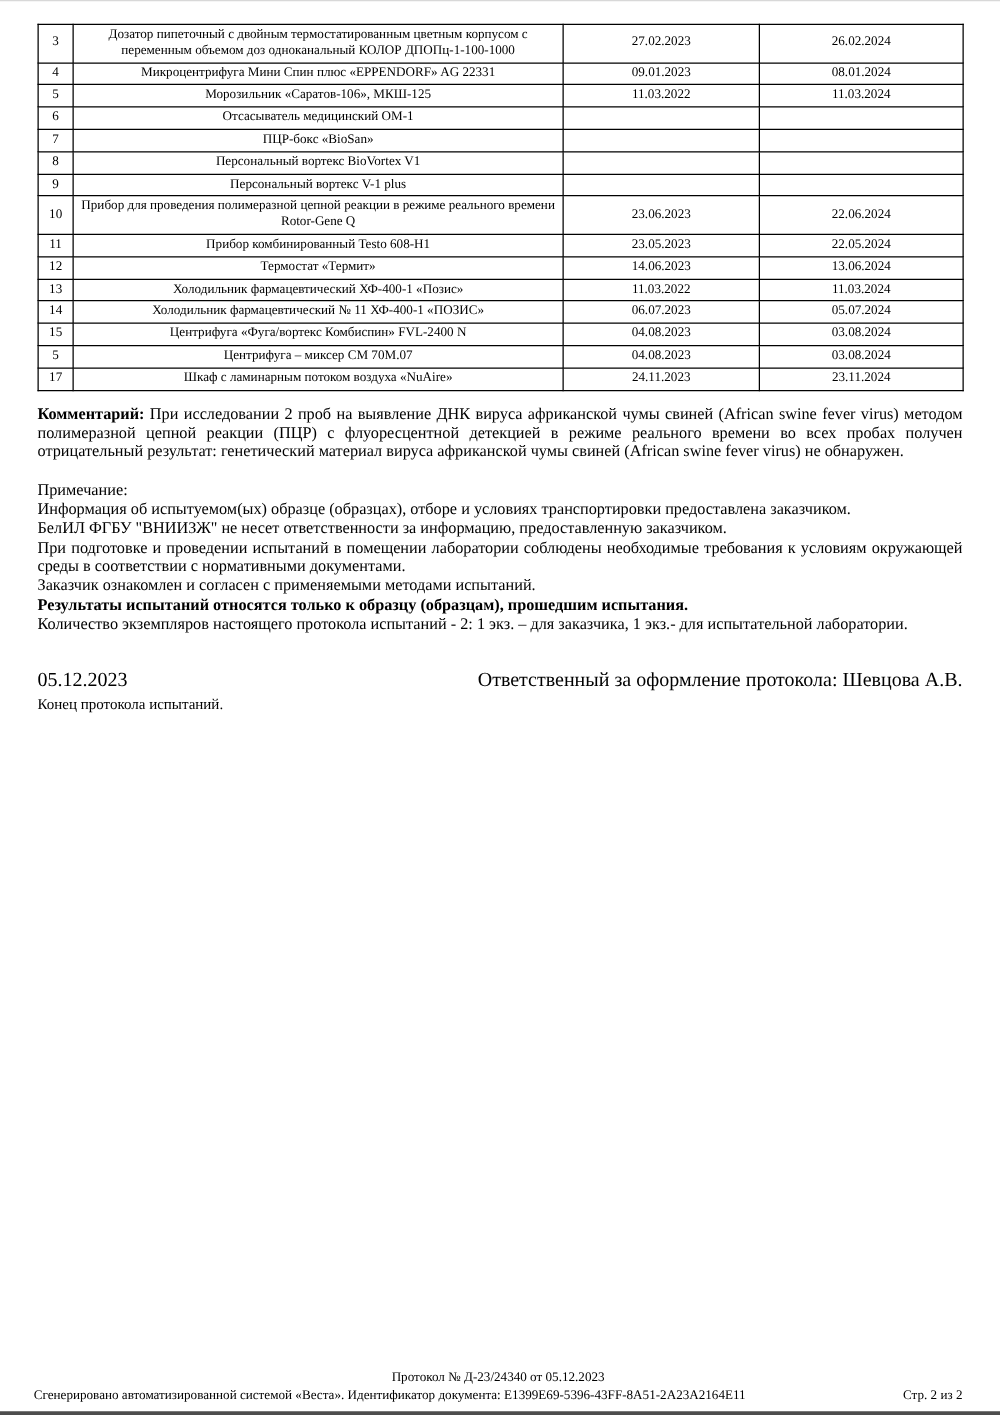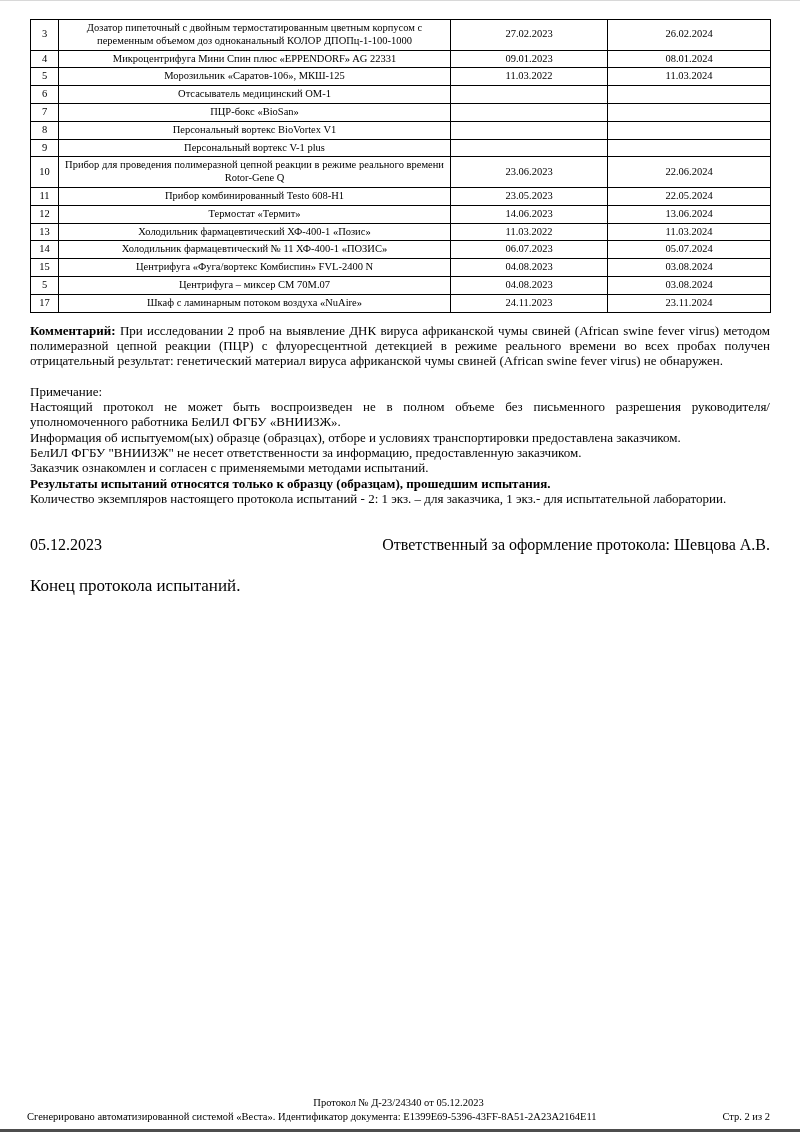--- a/index.html
+++ b/index.html
@@ -44,21 +44,21 @@
   .notes { margin-top: 15px; }
   .notes p { margin: 0; }
   .notes .bold-line { font-weight: bold; font-family: Liberation Serif, serif; }
 
   .signoff {
     margin-top: 30px;
     display: flex;
     justify-content: space-between;
     font-size: 16px;
   }
-  .end-line { font-size: 17px; margin-top: 22px; }
+  .end-line { font-size: 12px; margin-top: 2px; }
 
   .footer {
     position: absolute;
     left: 27px;
     right: 30px;
     bottom: 8px;
     font-size: 10.5px;
     line-height: 1.35;
     text-align: center;
   }
@@ -172,23 +172,23 @@
       <td class="c-date">23.11.2024</td>
     </tr>
       </tbody>
   </table>
 
   <p class="body-text commentary"><b>Комментарий:</b>
     <span>При исследовании 2 проб на выявление ДНК вируса африканской чумы свиней (African swine fever virus) методом полимеразной цепной реакции (ПЦР) с флуоресцентной детекцией в режиме реального времени во всех пробах получен отрицательный результат: генетический материал вируса африканской чумы свиней (African swine fever virus) не обнаружен.</span></p>
 
   <div class="notes body-text">
     <p>Примечание:</p>
-    <p>Настоящий протокол не может быть воспроизведен не в полном объеме без письменного разрешения руководителя/уполномоченного работника БелИЛ ФГБУ «ВНИИЗЖ».</p>
     <p>Информация об испытуемом(ых) образце (образцах), отборе и условиях транспортировки предоставлена заказчиком.</p>
     <p>БелИЛ ФГБУ "ВНИИЗЖ" не несет ответственности за информацию, предоставленную заказчиком.</p>
+    <p>При подготовке и проведении испытаний в помещении лаборатории соблюдены необходимые требования к условиям окружающей среды в соответствии с нормативными документами.</p>
     <p>Заказчик ознакомлен и согласен с применяемыми методами испытаний.</p>
     <p class="bold-line">Результаты испытаний относятся только к образцу (образцам), прошедшим испытания.</p>
     <p>Количество экземпляров настоящего протокола испытаний - 2: 1 экз. – для заказчика, 1 экз.- для испытательной лаборатории.</p>
   </div>
 
   <div class="signoff">
     <span>05.12.2023</span>
     <span>Ответственный за оформление протокола: Шевцова А.В.</span>
   </div>
   <p class="end-line">Конец протокола испытаний.</p>

